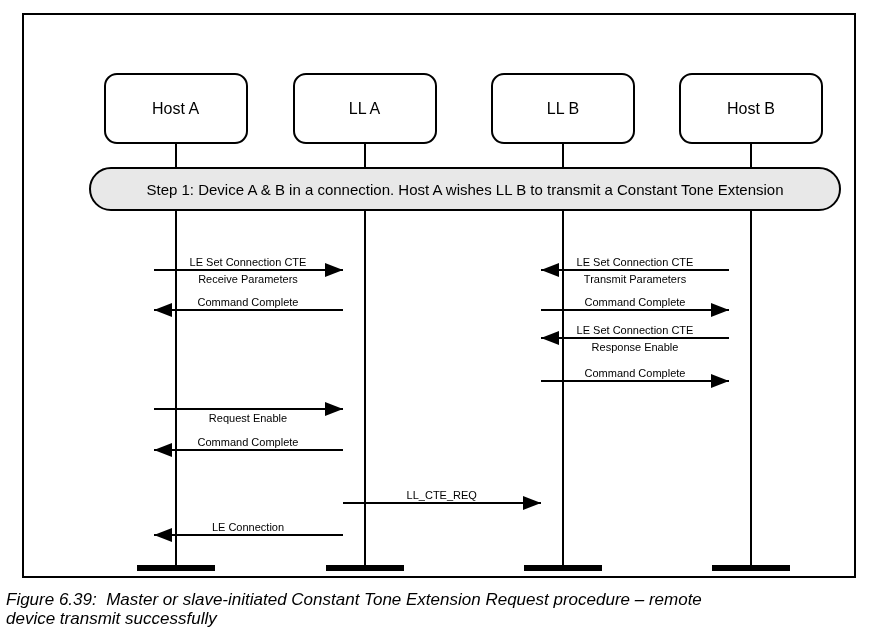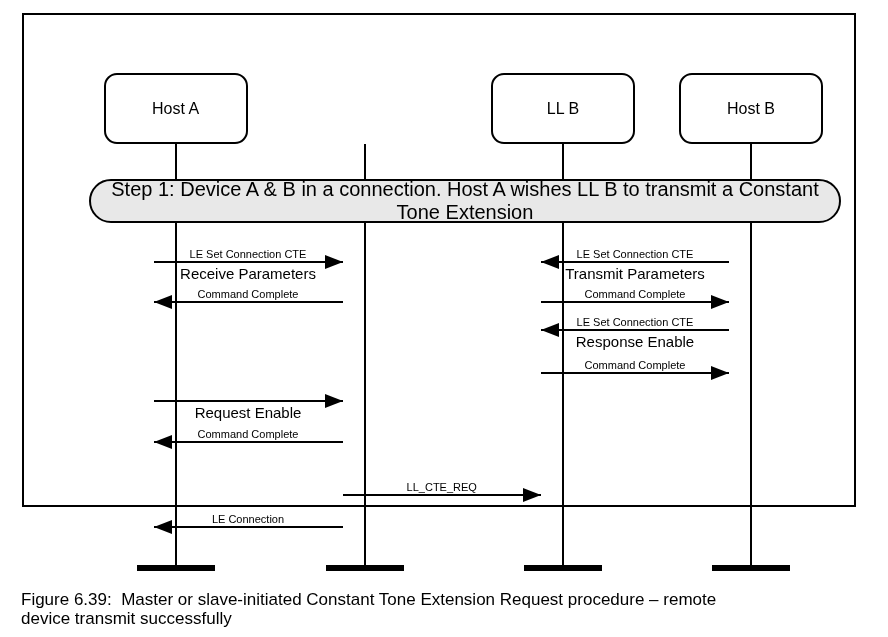--- a/index.html
+++ b/index.html
@@ -9,21 +9,21 @@
     width: 888px;
     height: 637px;
     background: var(--page-bg, #ffffff);
     font-family: "Liberation Sans", sans-serif;
     color: #000;
     overflow: hidden;
   }
   .frame {
     position: absolute;
     left: 22px; top: 13px;
-    width: 834px; height: 494px;
+    width: 834px; height: 565px;
     border: 2px solid #000;
     background: transparent;
   }
   
   .cx-host-a { --cx: 151.5px; }
   .cx-ll-a   { --cx: 340.5px; }
   .cx-ll-b   { --cx: 539px;   }
   .cx-host-b { --cx: 727px;   }
 
   .lifeline {
@@ -45,43 +45,43 @@
     border-radius: 13px;
     background: #fff;
     z-index: 2;
     display: flex;
     align-items: center;
     justify-content: center;
     font-size: 16px;
   }
   .banner {
     position: absolute;
-    left: 65px; top: 164px;
+    left: 65px; top: 152px;
     width: 752px; height: 44px;
     border: 2px solid #000;
     border-radius: 22px;
     background: var(--banner-fill, #e8e8e8);
     z-index: 2;
     display: flex;
     align-items: center;
     justify-content: center;
-    font-size: 20px;
-    text-align: center;
+    font-size: 15px;
+    text-align: right;
   }
   .endbar {
     position: absolute;
     top: 550px;
     left: calc(var(--cx) - 39px);
     width: 78px;
     height: 6px;
     background: #000;
     z-index: 2;
   }
   .messages { position: absolute; inset: 0; z-index: 3; }
-  .msg { position: absolute; height: 32px; }
+  .msg { position: absolute; height: 32px; margin-top: 8px; }
   .msg-line {
     position: absolute;
     left: 0; right: 0; top: 15px;
     height: 2px;
     background: #000;
   }
   .msg-head {
     position: absolute;
     top: 9px;
     width: 0; height: 0;
@@ -94,44 +94,46 @@
     position: absolute;
     left: 0; right: 0; bottom: 18px;
     text-align: center;
     font-size: 11px;
     white-space: nowrap;
   }
   .msg-label2 {
     position: absolute;
     left: 0; right: 0; top: 19px;
     text-align: center;
-    font-size: 15px;
+    font-size: 11px;
     white-space: nowrap;
   }
   .caption {
     position: absolute;
-    left: 21px; top: 590px;
+    left: 6px; top: 590px;
     width: 840px;
     font-size: 17px;
+    font-style: italic;
     line-height: 19px;
   }
   .caption div { white-space: pre-wrap; }
 </style>
 </head>
 <body>
 
 <div class="page">
   <div class="frame">
 
     <div class="lifeline cx-host-a"></div>
     <div class="lifeline cx-ll-a"></div>
     <div class="lifeline cx-ll-b"></div>
     <div class="lifeline cx-host-b"></div>
 
     <div class="lbox cx-host-a">Host A</div>
+    <div class="lbox cx-ll-a">LL A</div>
     <div class="lbox cx-host-b">Host B</div>
     <div class="lbox cx-ll-b">LL B</div>
 
     <div class="banner">Step 1: Device A &amp; B in a connection. Host A wishes LL B to transmit a Constant Tone Extension</div>
 
     <div class="messages" id="messages">
         <div class="msg" style="left: 129.5px; top: 231px; width: 189px;">
           <div class="msg-line"></div>
           <div class="msg-head right"></div>
           <div class="msg-label">LE Set Connection CTE</div>

